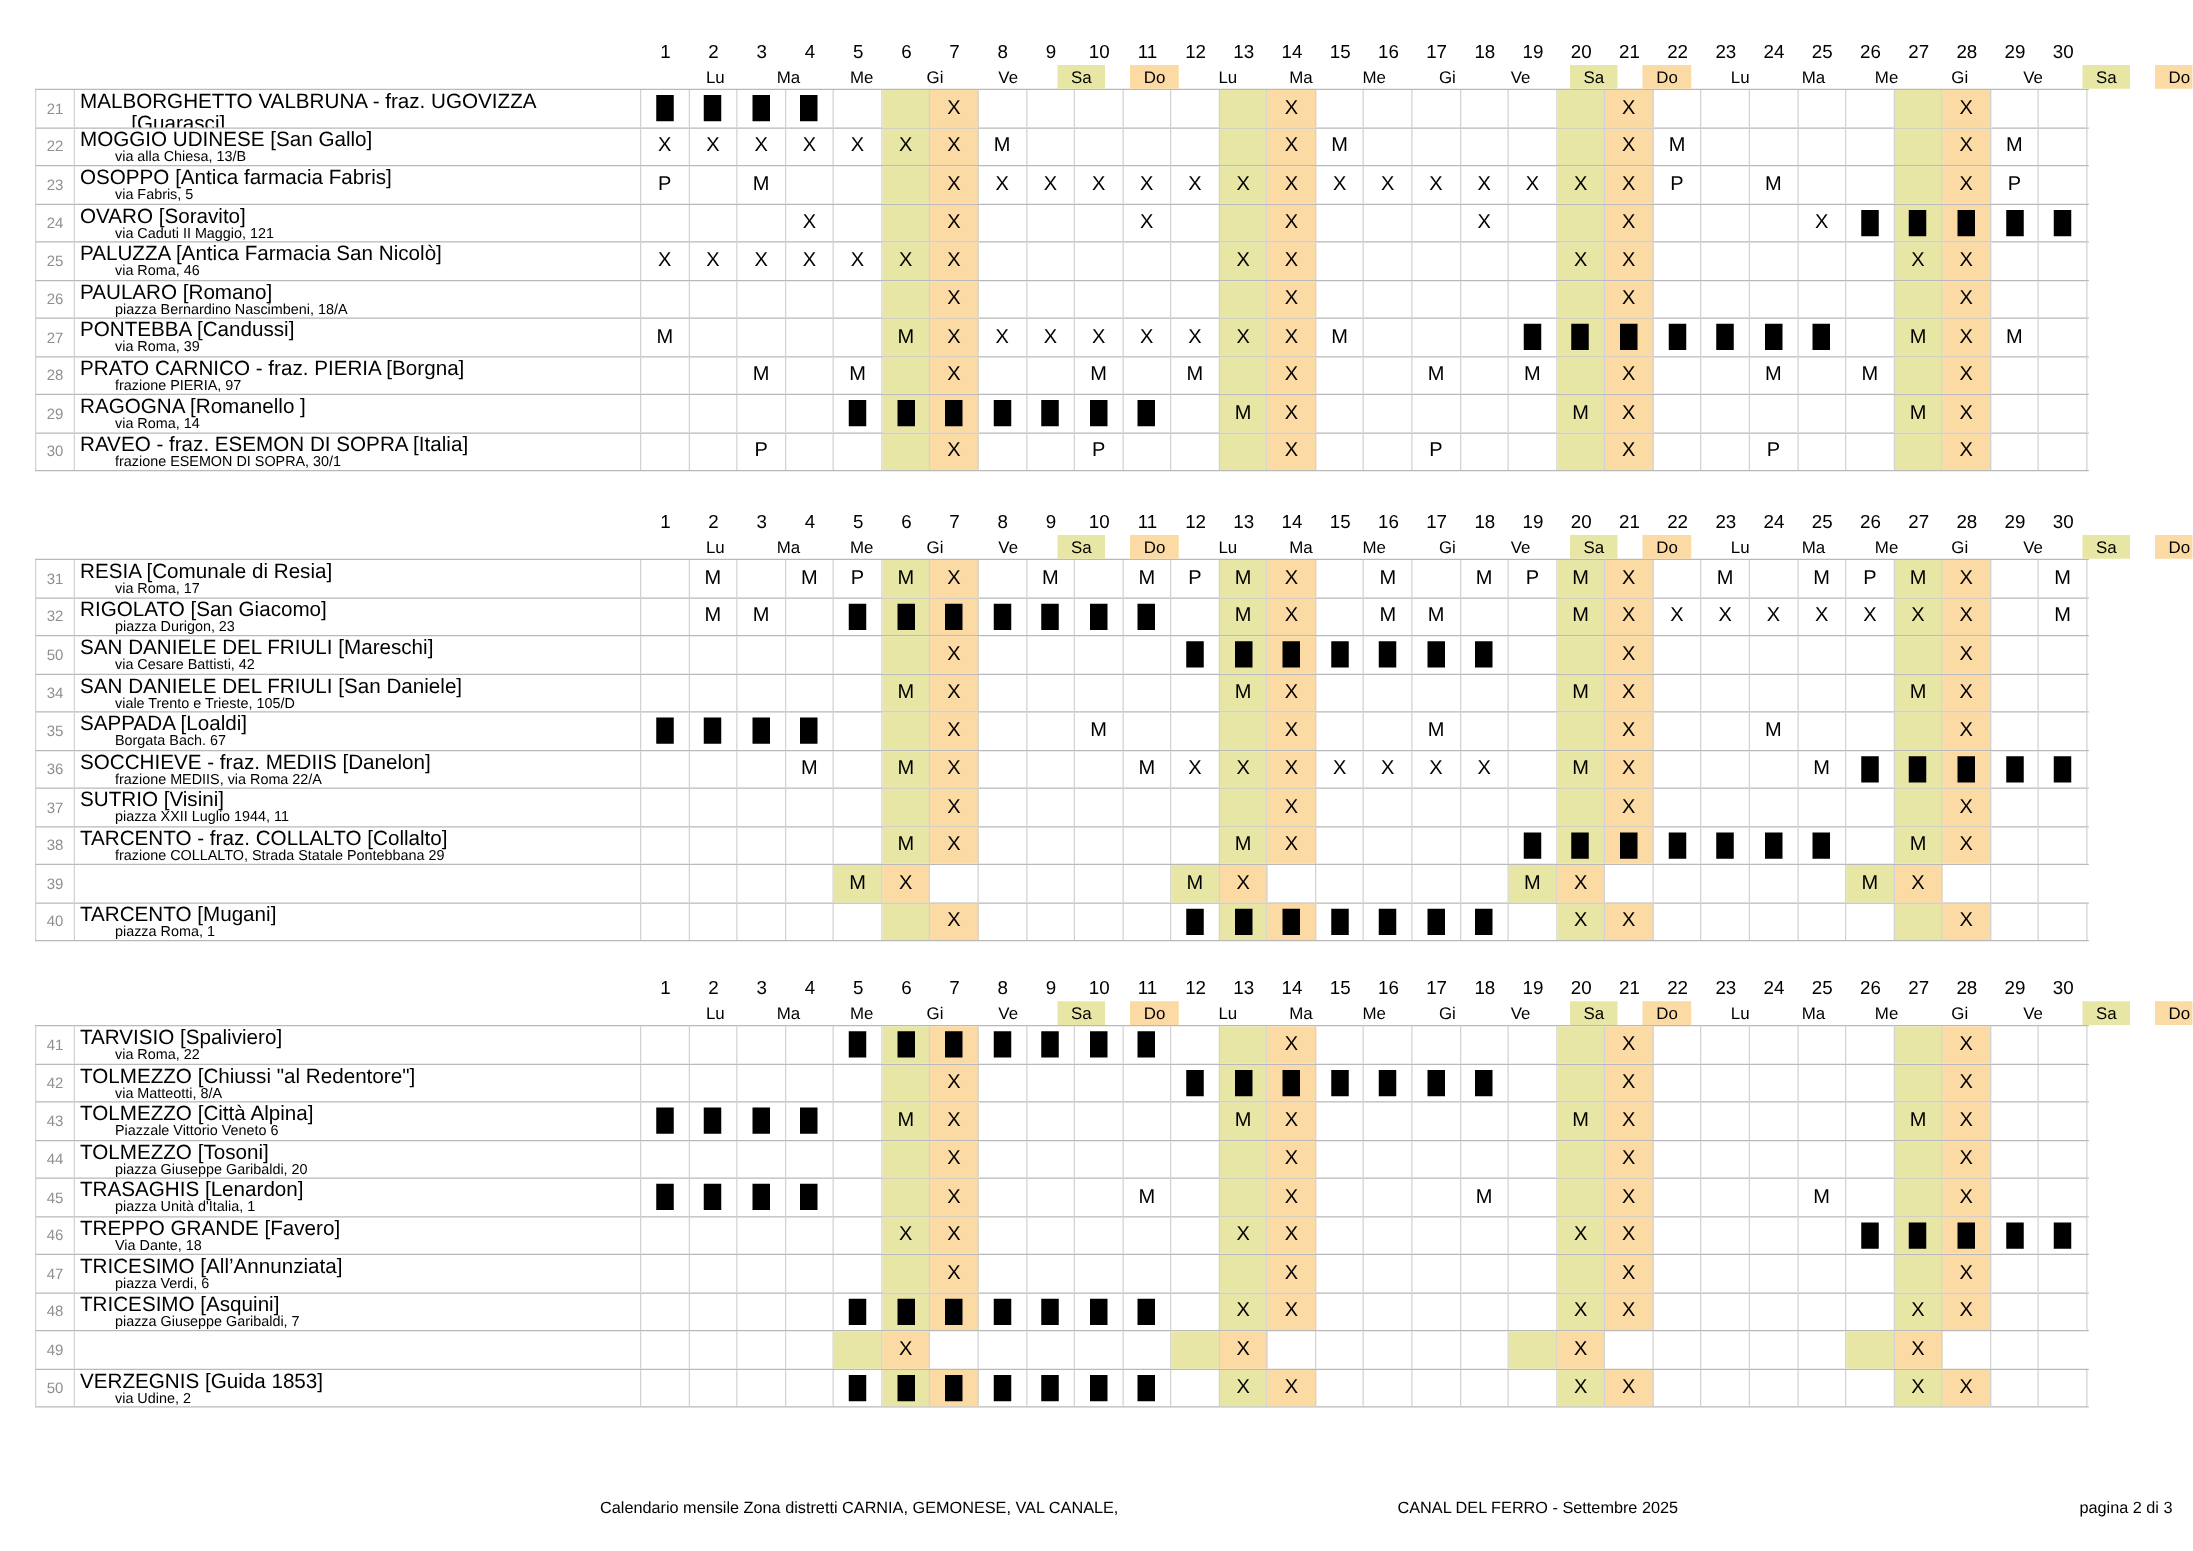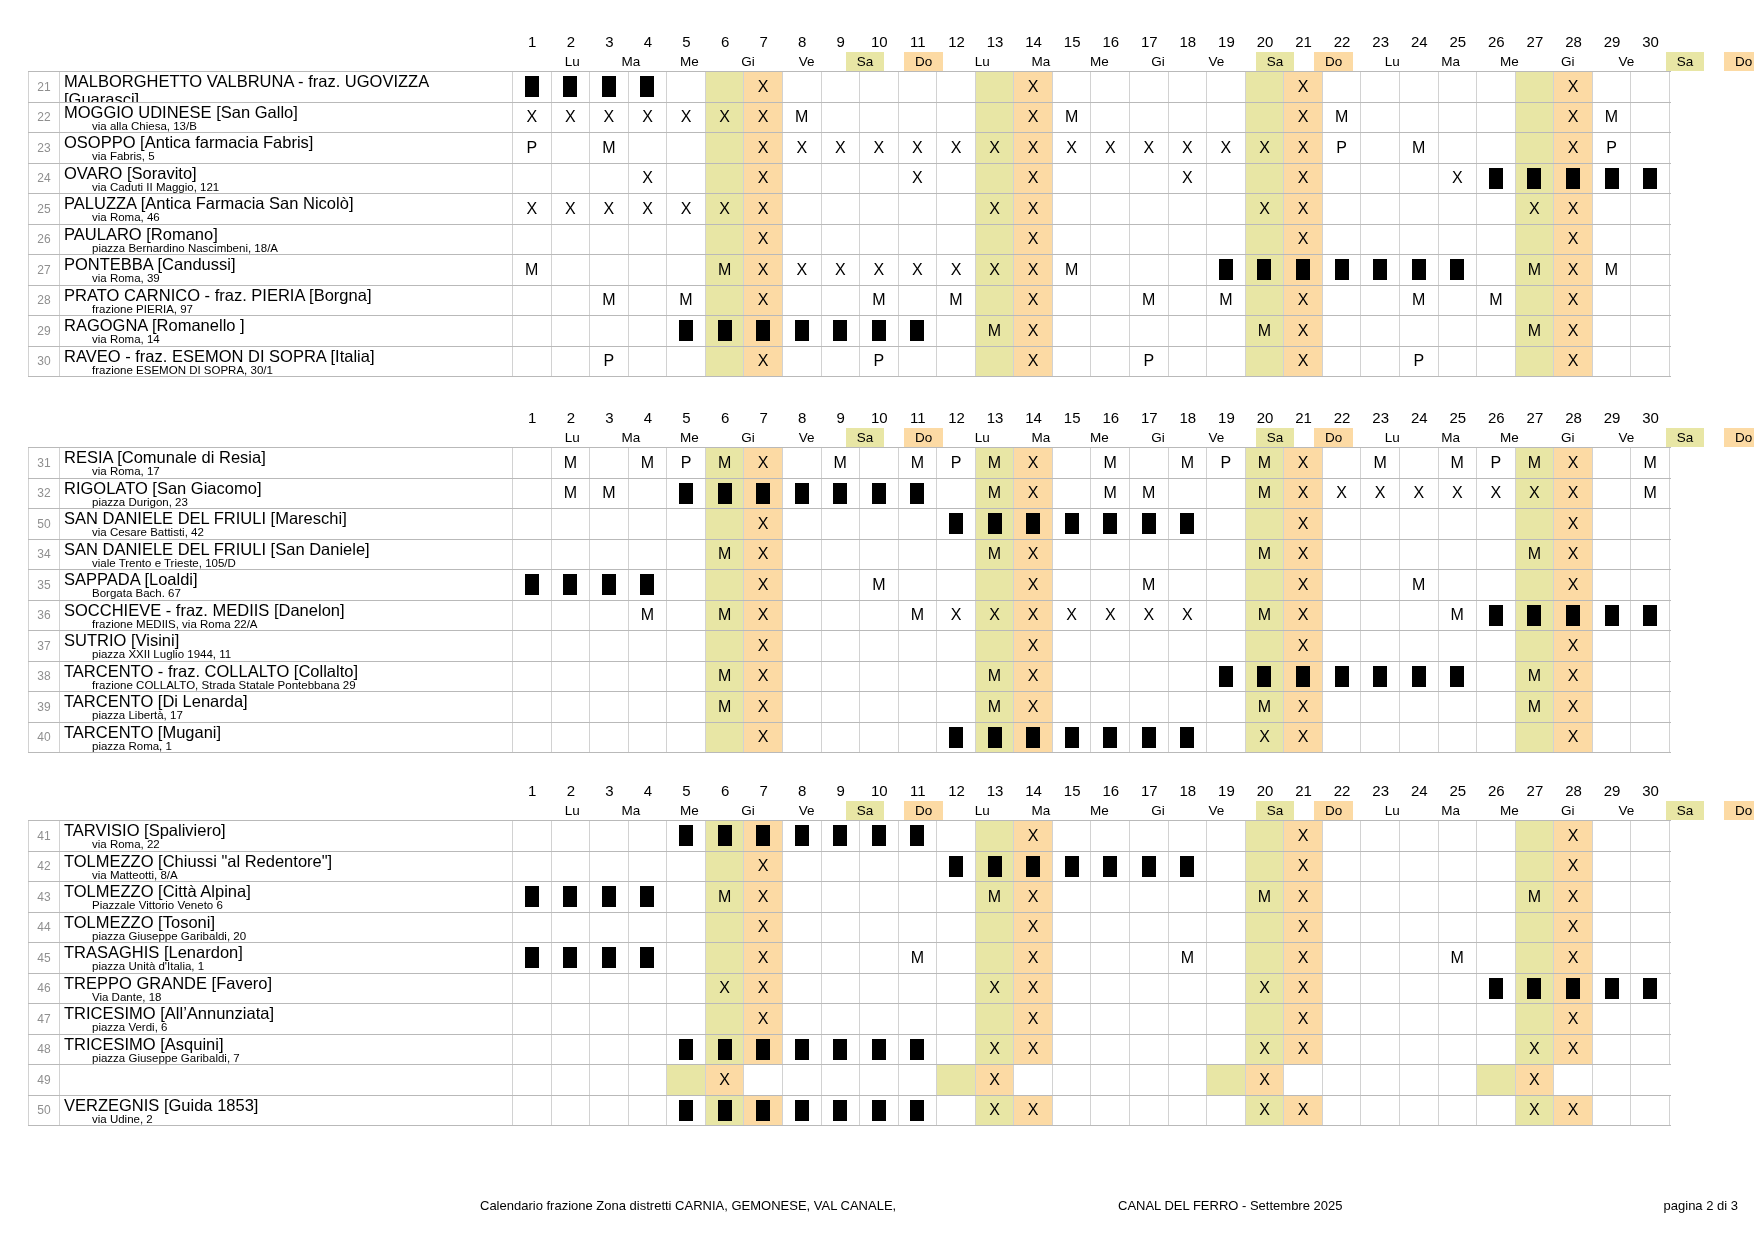--- a/index.html
+++ b/index.html
@@ -14,21 +14,21 @@
   .hnum .hc{display:flex;align-items:flex-end;justify-content:center;font-size:15px;line-height:20px;}
   .hwd{height:19px;gap:20px;}
   .hwd .hc{display:flex;align-items:center;justify-content:center;font-size:13.5px;}
   
   .tbody{border-top:1px solid #b9b9b9;}
   .drow{height:29.5px;border-bottom:1px solid #b9b9b9;}
   .cell{border-right:1px solid #d2d2d2;display:flex;align-items:center;justify-content:center;overflow:hidden;}
   .rn{border-left:1px solid #d2d2d2;font-size:12px;color:#8f8f8f;}
   .nm{display:block;text-align:left;padding:0 0 0 4px;line-height:normal;}
   .nm .n1{font-size:16.5px;line-height:18px;white-space:nowrap;}
-  .nm .n2{font-size:16.5px;line-height:18px;white-space:nowrap;}
+  .nm .n2{font-size:16.5px;line-height:18px;white-space:nowrap;margin-left:41px;}
   .nm .ad{font-size:11.5px;line-height:11px;padding-left:28px;white-space:nowrap;}
   .sat{background:#e8e6a5;}
   .sun{background:#fcdaa4;}
   .mk{font-size:16px;}
   .sq{width:14px;height:21px;background:#000;}
   
   .footer{position:absolute;top:1198px;left:0;width:1754px;height:20px;font-size:13px;}
   .f1{position:absolute;left:480px;top:0;}
   .f2{position:absolute;left:1118px;top:0;}
   .f3{position:absolute;right:16px;top:0;}
@@ -1310,24 +1310,20 @@
             <span class="mk">M</span>
           </div>
           <div class="cell sun">
             <span class="mk">X</span>
           </div>
           <div class="cell"></div>
           <div class="cell"></div>
         </div>
         <div class="grow drow">
           <div class="cell rn">39</div>
-          <div class="cell nm">
-            <div class="n1">TARCENTO [Di Lenarda]</div>
-            <div class="ad">piazza Libertà, 17</div>
-          </div>
           <div class="cell"></div>
           <div class="cell"></div>
           <div class="cell"></div>
           <div class="cell"></div>
           <div class="cell"></div>
           <div class="cell sat">
             <span class="mk">M</span>
           </div>
           <div class="cell sun">
             <span class="mk">X</span>
@@ -2047,16 +2043,16 @@
             <span class="mk">X</span>
           </div>
           <div class="cell"></div>
           <div class="cell"></div>
         </div>
       </div>
     </div>
   </div>
 
 <div class="footer">
-  <span class="f1">Calendario frazione Zona distretti CARNIA, GEMONESE, VAL CANALE,</span>
+  <span class="f1">Calendario mensile Zona distretti CARNIA, GEMONESE, VAL CANALE,</span>
   <span class="f2">CANAL DEL FERRO - Settembre 2025</span>
   <span class="f3">pagina 2 di 3</span>
 </div>
 
 </body></html>

